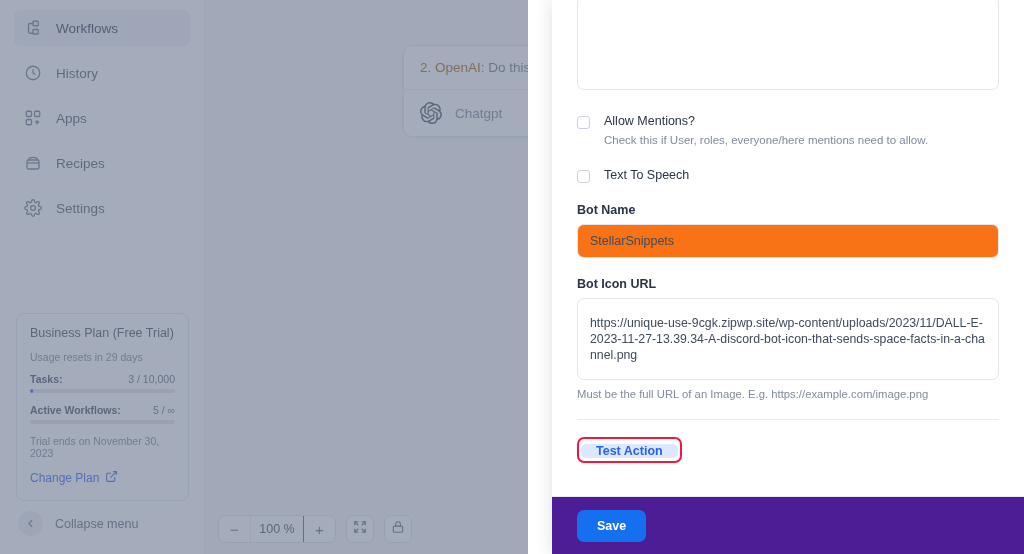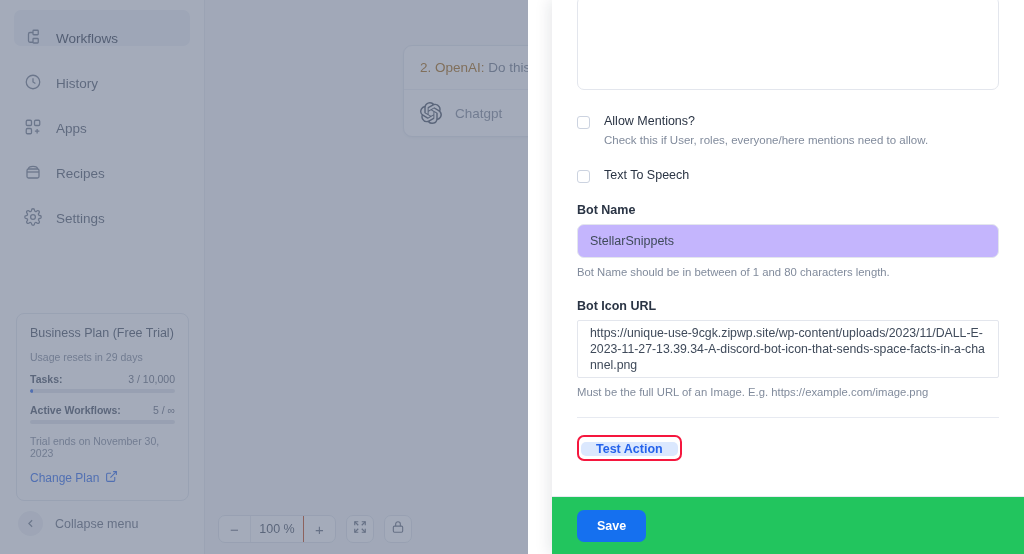--- a/index.html
+++ b/index.html
@@ -33,21 +33,21 @@
     left: 0; top: 0;
     width: 205px; height: 554px;
     background: #ffffff;
     border-right: 1px solid #e6e9ef;
     padding-top: 10px;
   }
 
   .nav-list { list-style: none; margin: 0; padding: 0 14px; }
   .nav-item {
     display: flex;
-    align-items: flex-end;
+    align-items: center;
     gap: 14px;
     height: 36px;
     margin-bottom: 9px;
     padding: 0 10px;
     border-radius: 7px;
     color: #4b5565;
     font-size: 13.5px;
     cursor: pointer;
   }
   .nav-item.active { background: #eef1f8; color: #2a3444; font-weight: 500; }
@@ -230,28 +230,28 @@
     margin-bottom: 7px; display: block;
   }
   .text-input {
     width: 100%;
     border: 1px solid #e3e6ed;
     border-radius: 7px;
     padding: 9px 12px;
     font-size: 12.5px;
     color: #3f4a5a;
     outline: none;
-    background: #c4b5fd;
+    background: #f97316;
     font-family: "Liberation Sans", sans-serif;
   }
   .url-box {
     width: 100%;
     border: 1px solid #e3e6ed;
-    border-radius: 2px;
-    padding: 4px 12px;
+    border-radius: 7px;
+    padding: 16px 12px;
     font-size: 12.3px;
     color: #3f4a5a;
     line-height: 16px;
     background: #ffffff;
     word-break: break-all;
     min-height: 44px;
     outline: none;
     font-family: "Liberation Sans", sans-serif;
   }
   .field-help { font-size: 11.3px; color: #818b9c; margin-top: 7px; line-height: 15px; }
@@ -277,21 +277,21 @@
     font-weight: bold;
     padding: 0 15px;
     cursor: pointer;
     font-family: "Liberation Sans", sans-serif;
   }
 
   .panel-footer {
     flex: 0 0 auto;
     height: 58px;
     border-top: 1px solid #e7eaf1;
-    background: #22c55e;
+    background: #4c1d95;
     display: flex; align-items: center;
     gap: 11px;
     padding: 0 25px;
   }
   .btn-primary {
     background: #1570ef;
     color: #ffffff;
     border: none;
     border-radius: 7px;
     font-size: 12.5px;
@@ -482,21 +482,20 @@
         <div class="check-box"></div>
         <div>
           <div class="check-title">Text To Speech</div>
         </div>
       </div>
 
       
       <div class="field-group">
         <label class="field-label">Bot Name</label>
         <input class="text-input" type="text" placeholder="Bot Name" value="StellarSnippets" style="">
-        <div class="field-help">Bot Name should be in between of 1 and 80 characters length.</div>
       </div>
 
       
       <div class="field-group">
         <label class="field-label">Bot Icon URL</label>
         <div class="url-box">https://unique-use-9cgk.zipwp.site/wp-content/uploads/2023/11/DALL-E-2023-11-27-13.39.34-A-discord-bot-icon-that-sends-space-facts-in-a-channel.png</div>
         <div class="field-help">Must be the full URL of an Image. E.g. https://example.com/image.png</div>
       </div>
 
       <hr class="divider">

